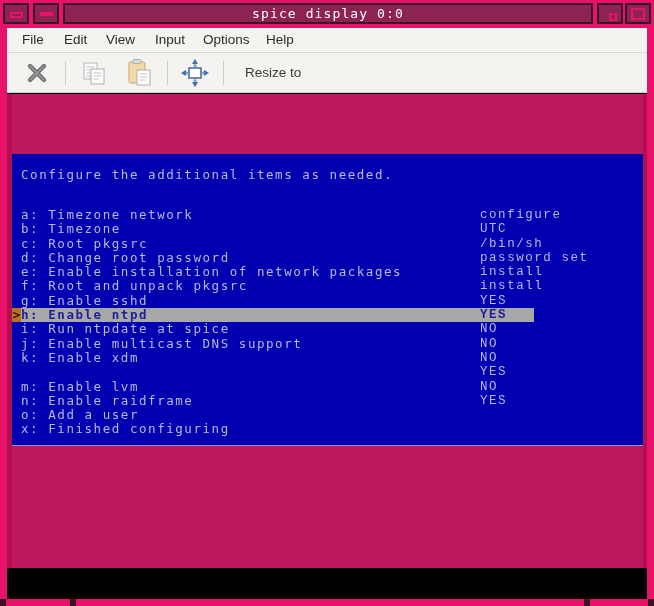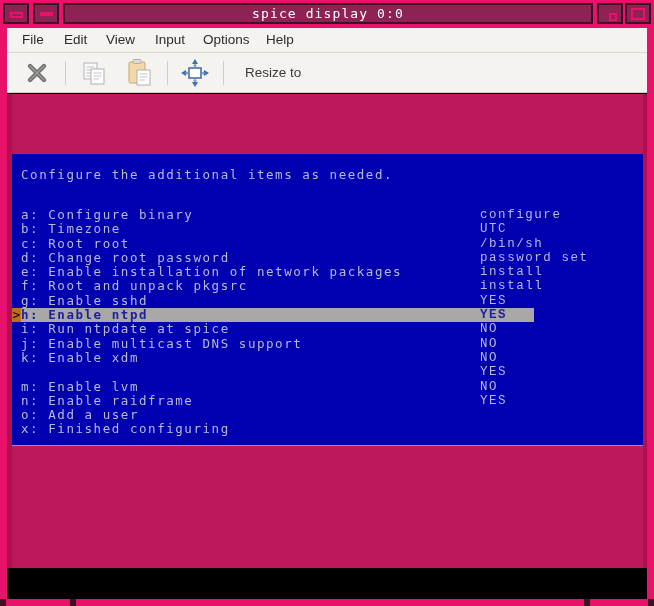--- a/index.html
+++ b/index.html
@@ -382,31 +382,31 @@
 
     <div id="display">
       <div id="guest-strip-left"></div>
       <div id="guest-strip-right"></div>
 
       <div id="bluescreen">
         <div class="term" id="heading">Configure the additional items as needed.</div>
         <div id="menu-rows">
             <div class="row">
               <div class="marker"></div>
-              <div class="label">a: Configure binary</div>
+              <div class="label">a: Timezone network</div>
               <div class="value">configure</div>
             </div>
             <div class="row">
               <div class="marker"></div>
               <div class="label">b: Timezone</div>
               <div class="value">UTC</div>
             </div>
             <div class="row">
               <div class="marker"></div>
-              <div class="label">c: Root root</div>
+              <div class="label">c: Root pkgsrc</div>
               <div class="value">/bin/sh</div>
             </div>
             <div class="row">
               <div class="marker"></div>
               <div class="label">d: Change root password</div>
               <div class="value">password set</div>
             </div>
             <div class="row">
               <div class="marker"></div>
               <div class="label">e: Enable installation of network packages</div>

